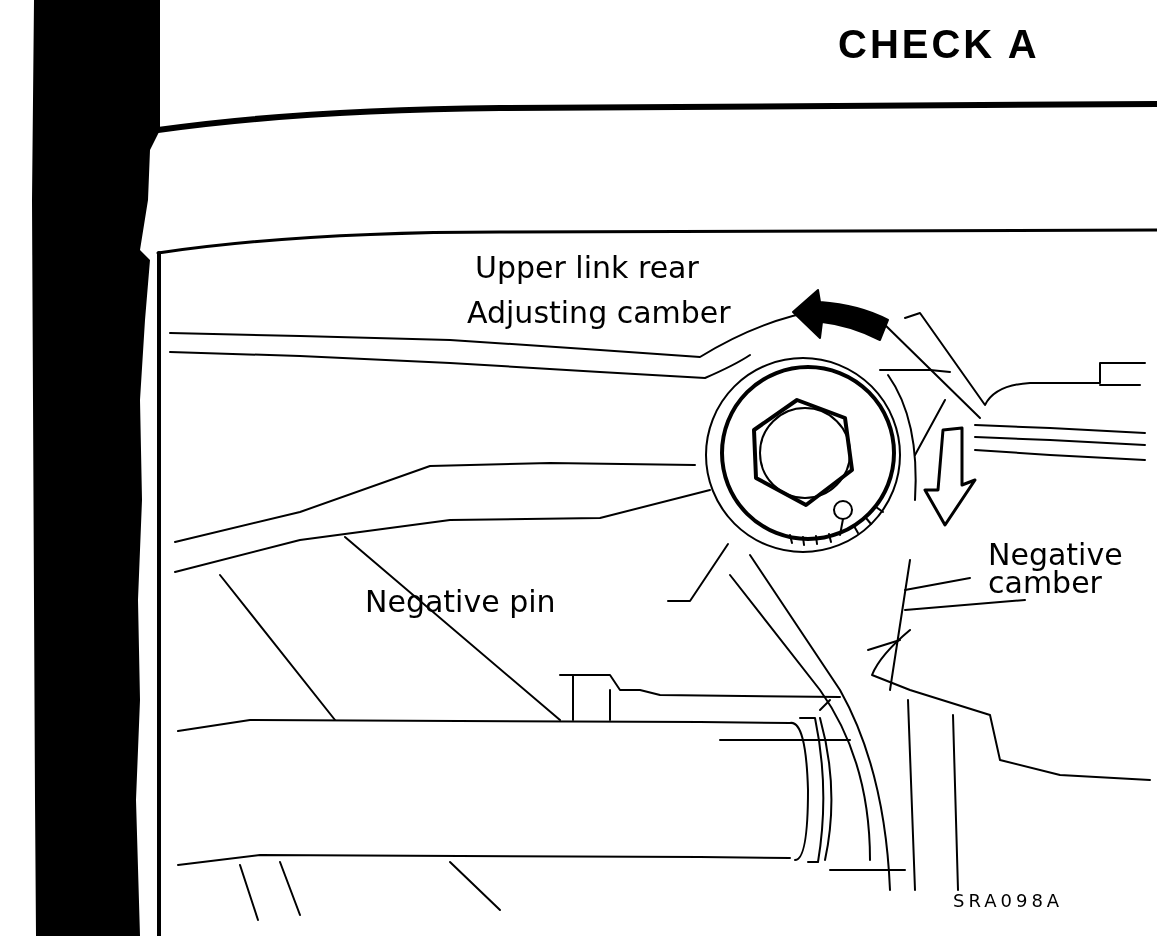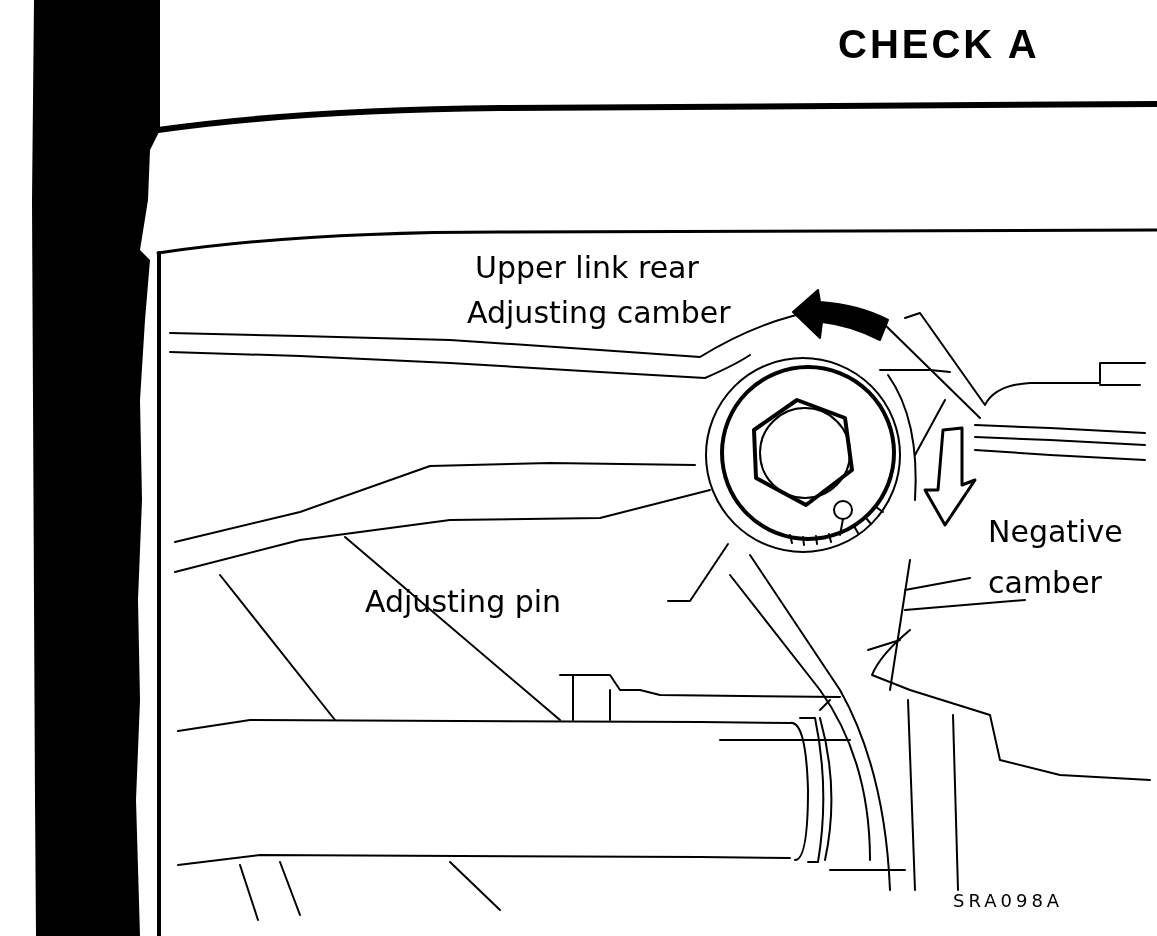--- a/index.html
+++ b/index.html
@@ -96,17 +96,17 @@
     <path d="M240 865 L258 920"></path>
       <path d="M280 862 L300 915"></path>
       <path d="M450 862 L500 910"></path>
   </g>
 
   <path d="M668 601 L690 601 L728 544" stroke-width="2"></path>
 </svg>
 
 <div class="label" style="left:467px;top:251px;margin-left:8px;">Upper link rear</div>
 <div class="label" style="left:467px;top:296px;">Adjusting camber</div>
-<div class="label" style="left:988px;top:515px;">Negative</div>
+<div class="label" style="left:988px;top:538px;">Negative</div>
 <div class="label" style="left:988px;top:566px;">camber</div>
-<div class="label" style="left:365px;top:585px;">Adjusting pin</div>
+<div class="label" style="left:365px;top:585px;">Negative pin</div>
 
 <div class="code">SRA098A</div>
 
 </body></html>

